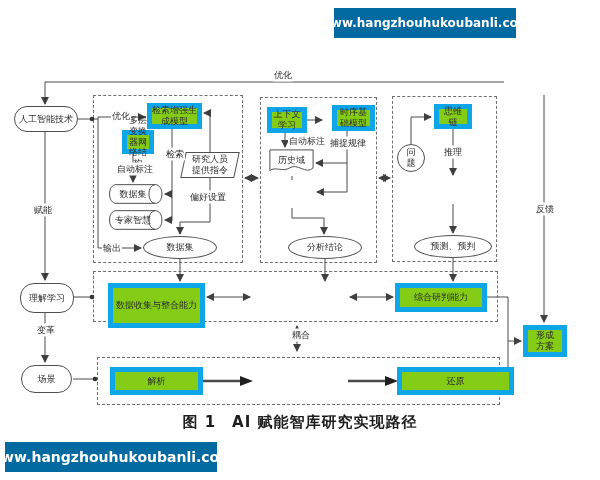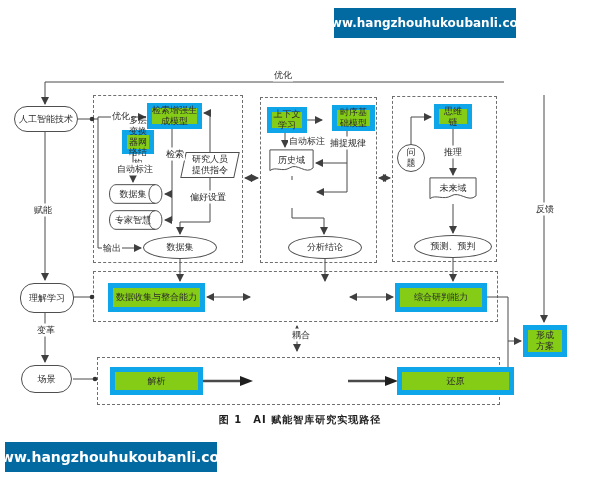--- a/index.html
+++ b/index.html
@@ -15,21 +15,21 @@
   .ellipse{background:#fff;border:1px solid #4f4f4f;border-radius:50%}
   .circle{background:#fff;border:1px solid #4f4f4f;border-radius:50%}
   .para{background:#fff;border:1px solid #4f4f4f;transform:skewX(-12deg)}
   .para .lbl{transform:skewX(12deg)}
   .shaped{background:transparent;border:none}
   .shape{position:absolute;left:0;top:0;width:100%;height:100%}
   .lbl{position:relative;z-index:1;display:block}
   .elabel{position:absolute;z-index:3;background:#fff;font-size:9px;color:#2b2b2b;
           padding:0 1px;transform:translate(-50%,-50%);white-space:nowrap}
   .caption{position:absolute;left:0;right:0;top:413px;text-align:center;font-weight:bold;
-           font-size:10px;letter-spacing:1px;color:#1e1e1e;z-index:2}
+           font-size:15px;letter-spacing:1px;color:#1e1e1e;z-index:2}
   .banner{position:absolute;background:#0369a1;color:#fff;display:flex;align-items:center;
           justify-content:center;font-weight:bold;z-index:5;white-space:nowrap}
   #banner-top{left:334px;top:8px;width:182px;height:30px;font-size:12px}
   #banner-bottom{left:5px;top:442px;width:212px;height:30px;font-size:14px}
 </style>
 </head>
 <body>
 
 <div id="stage">
 
@@ -171,31 +171,25 @@
   <div class="node ellipse" style="left:288px;top:236px;width:74px;height:23px">
       <span class="lbl">分析结论</span>
     </div>
 
   <div class="node rect" style="left:434px;top:104px;width:38px;height:25px">
       <span class="lbl" style="width:22px">思维链</span>
     </div>
   <div class="node circle" style="left:397px;top:144px;width:28px;height:28px">
       <span class="lbl" style="width:11px">问题</span>
     </div>
-  <div class="node shaped" style="left:429px;top:177px;width:48px;height:27px">
-    <svg class="shape" viewBox="0 0 100 30" preserveAspectRatio="none">
-        <path d="M2,1 H98 V21 C82,29 63,15 46,21 C30,26 14,19 2,24 Z" fill="#fff" stroke="#4f4f4f" vector-effect="non-scaling-stroke"></path>
-      </svg>
-    <span class="lbl" style="padding-bottom:5px">未来域</span>
-  </div>
   <div class="node ellipse" style="left:414px;top:235px;width:78px;height:23px">
       <span class="lbl">预测、预判</span>
     </div>
 
-  <div class="node rect" style="left:108px;top:283px;width:97px;height:29px">
+  <div class="node rect" style="left:108px;top:283px;width:97px;height:45px">
       <span class="lbl">数据收集与整合能力</span>
     </div>
   <div class="node rect" style="left:395px;top:283px;width:92px;height:29px">
       <span class="lbl">综合研判能力</span>
     </div>
 
   <div class="node rect" style="left:110px;top:367px;width:93px;height:28px">
       <span class="lbl">解析</span>
     </div>
   <div class="node rect" style="left:397px;top:367px;width:117px;height:28px">

